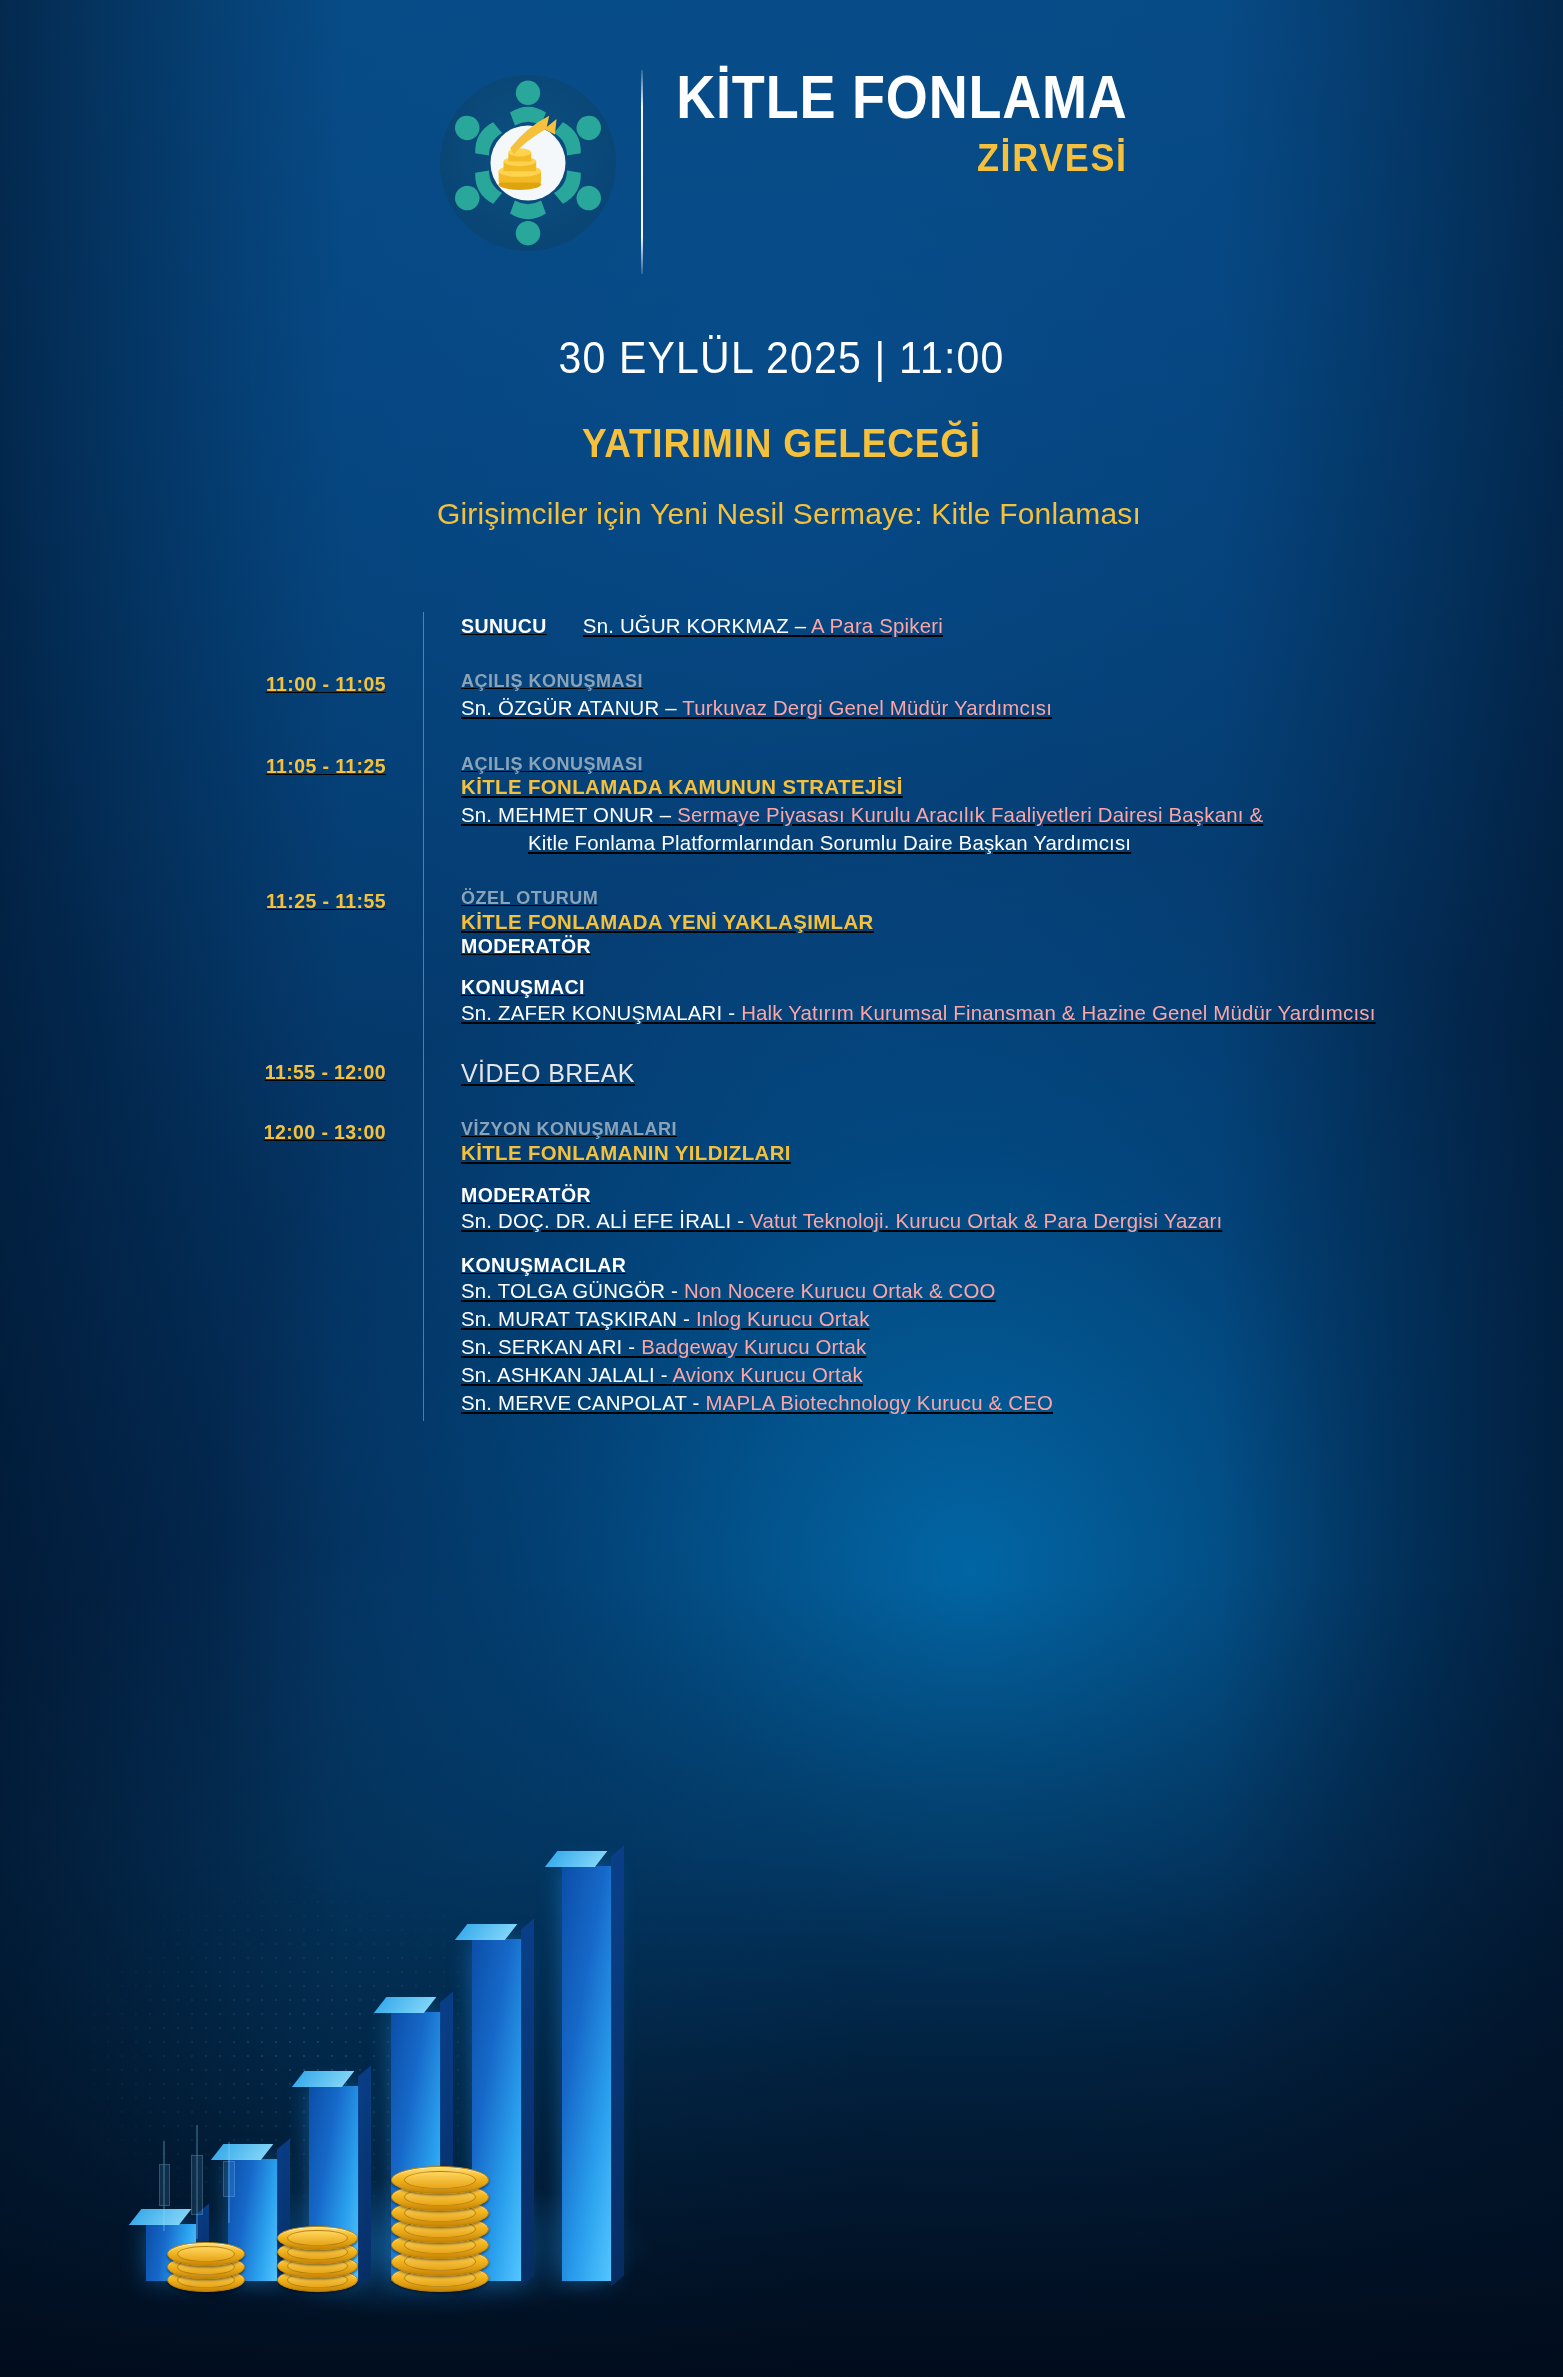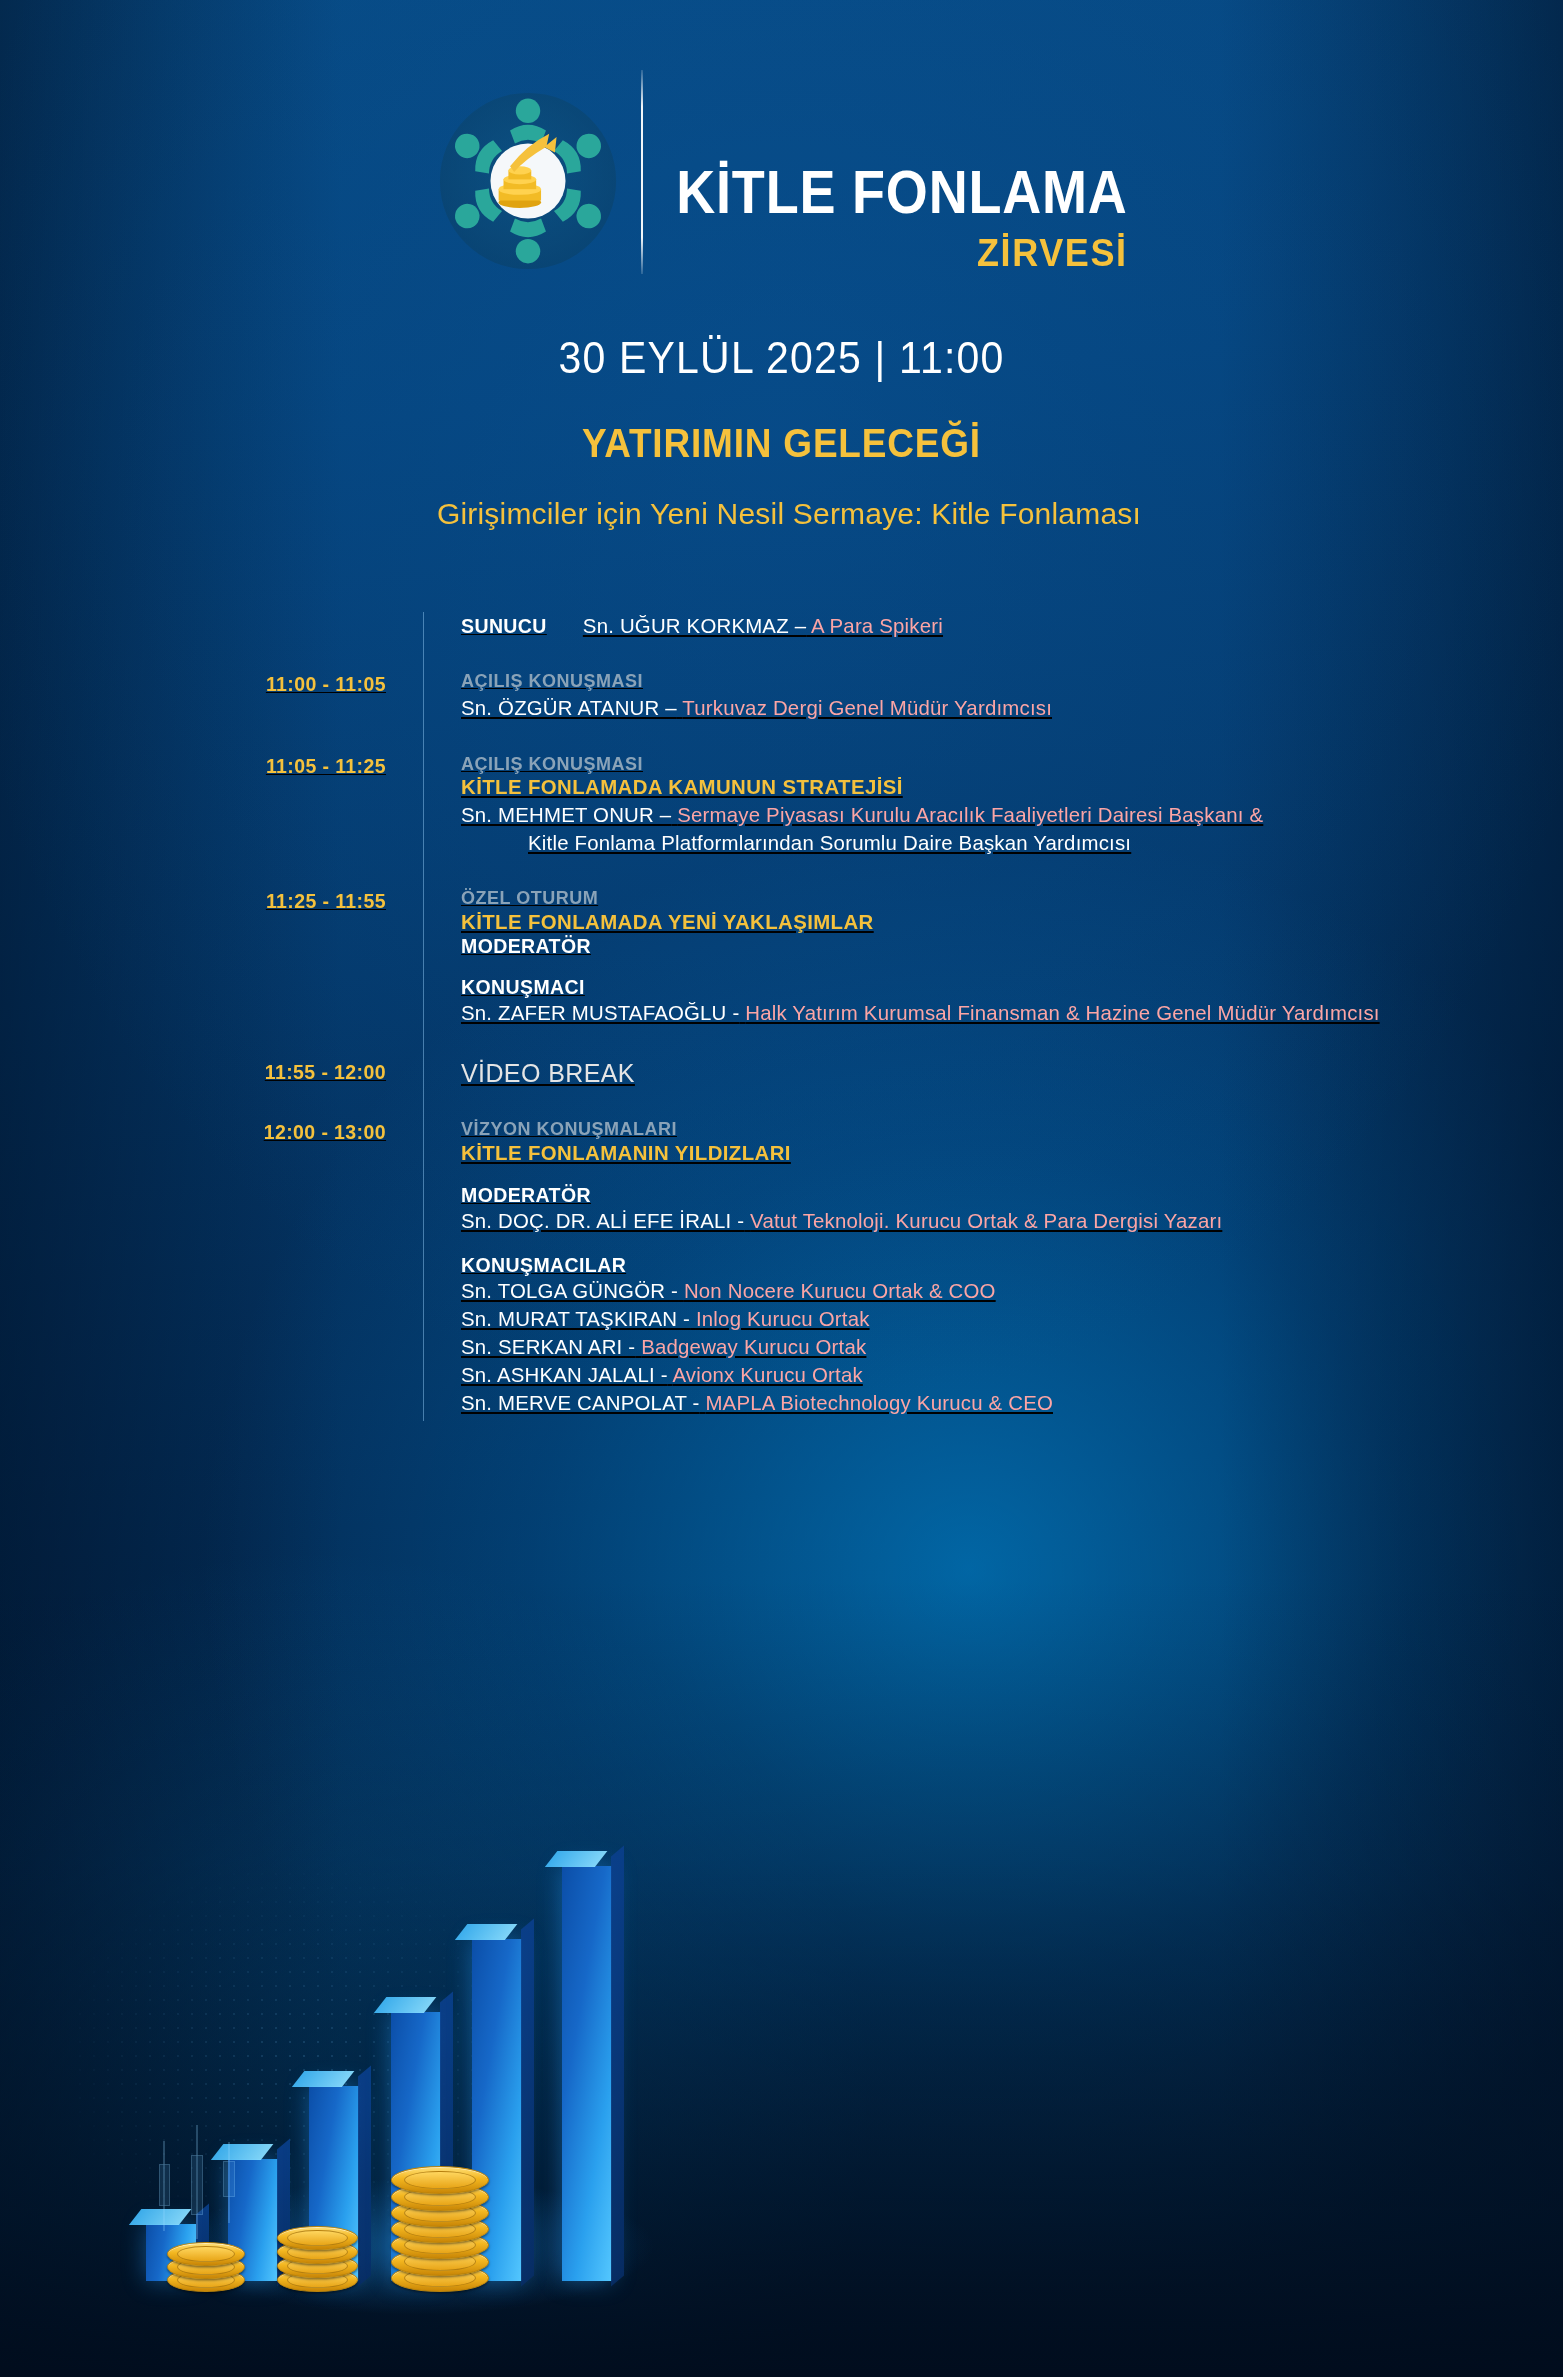--- a/index.html
+++ b/index.html
@@ -40,21 +40,21 @@
     background-size: 14px 14px;
     -webkit-mask-image: radial-gradient(ellipse 60% 60% at 40% 60%, rgba(0,0,0,1) 0%, rgba(0,0,0,0) 75%);
     mask-image: radial-gradient(ellipse 60% 60% at 40% 60%, rgba(0,0,0,1) 0%, rgba(0,0,0,0) 75%);
   }
 
   
   #header {
     position:absolute; top:70px; left:0; right:0;
     display:flex; justify-content:center; align-items:center;
   }
-  #logo-wrap { display:flex; align-items:flex-end; gap:0; }
+  #logo-wrap { display:flex; align-items:flex-start; gap:0; }
   #logo-mark { width:186px; height:186px; position:relative; flex:0 0 auto; }
   #logo-divider {
     width:2.4px; height:204px;
     background:linear-gradient(180deg, rgba(255,255,255,0.15), rgba(255,255,255,0.95) 18%, rgba(255,255,255,0.95) 82%, rgba(255,255,255,0.15));
     margin: 0 33px 0 19.5px;
   }
   #logo-text { display:flex; flex-direction:column; align-items:flex-end; }
   #logo-title {
     font-size:54px; letter-spacing:0.8px; color:#ffffff; font-weight:bold;
     line-height:1.0; white-space:nowrap;
@@ -278,21 +278,21 @@
 
   <div class="row">
     <div class="time-col">11:25 - 11:55</div>
     <div class="body-col">
       <div class="kicker dim">ÖZEL OTURUM</div>
       <div class="headline">KİTLE FONLAMADA YENİ YAKLAŞIMLAR</div>
       <div class="label-bold">MODERATÖR</div>
       <div class="gap-sm"></div>
       <div class="label-bold">KONUŞMACI</div>
       <div class="person">
-        <span>Sn. ZAFER MUSTAFAOĞLU -</span>
+        <span>Sn. ZAFER KONUŞMALARI -</span>
         <span class="role">Halk Yatırım Kurumsal Finansman &amp; Hazine Genel Müdür Yardımcısı</span>
       </div>
       <div class="gap-md"></div>
     </div>
   </div>
 
   <div class="row">
     <div class="time-col">11:55 - 12:00</div>
     <div class="body-col">
       <div class="plain">VİDEO BREAK</div>

